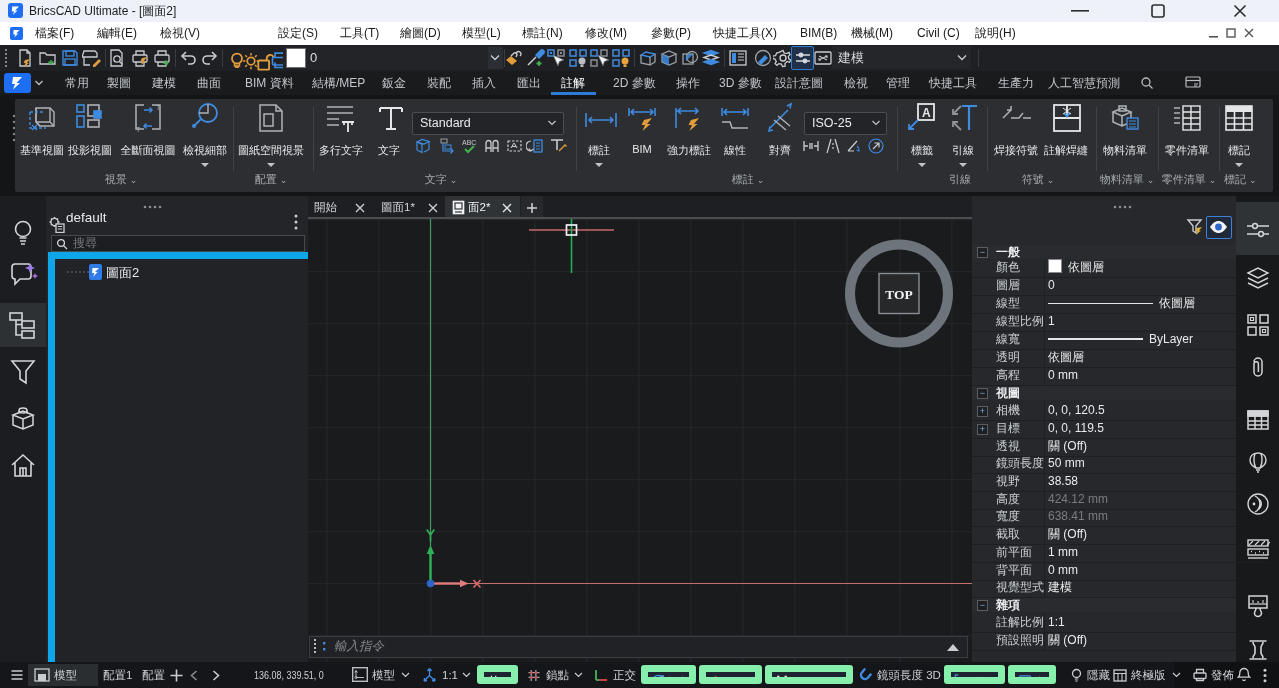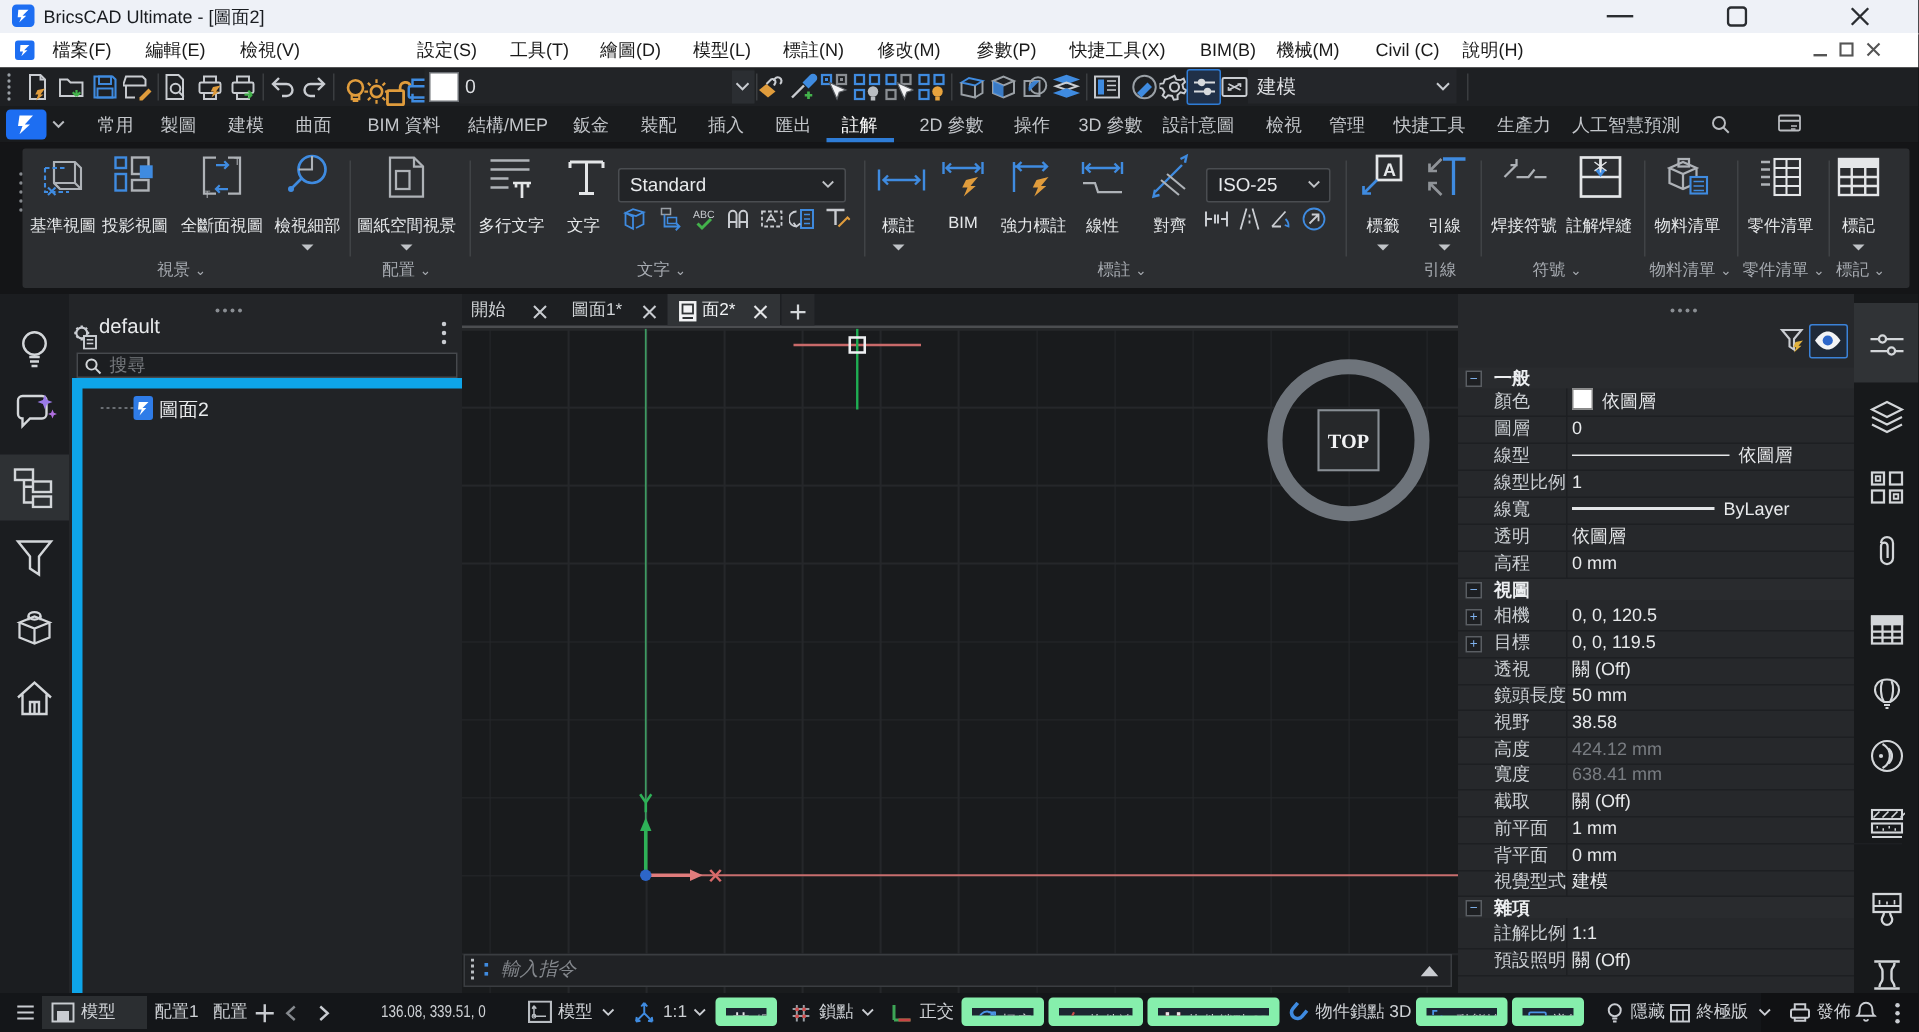--- a/index.html
+++ b/index.html
@@ -972,21 +972,21 @@
           <path d="M2 12 L7 2 M2 12 L13 10" stroke="#cc4b4b" stroke-width="1.5" fill="none"></path>
           <path d="M6 9 a4 4 0 0 1 2 2" stroke="#cc4b4b" stroke-width="1.2" fill="none"></path>
         </svg> 物件追蹤</div>
     <div class="sbbtn" style="left:765px;width:88px;"><svg width="14" height="13" viewBox="0 0 14 14" style="vertical-align:-2px;">
           <path d="M3 2 v5 a4 4 0 0 0 8 0 V2" fill="none" stroke="#cc4b4b" stroke-width="2.4"></path>
           <path d="M3 2 v3 m8 -3 v3" stroke="#e4e6e8" stroke-width="2.4"></path>
         </svg> 物件鎖點 2D</div>
     <svg class="abs" style="left:858px;top:6px;" width="15" height="14" viewBox="0 0 15 14">
         <path d="M3 2 v5 a4 4 0 0 0 8 0 V2" fill="none" stroke="#3f8be0" stroke-width="2.4" transform="rotate(40 7 7)"></path>
       </svg>
-    <div class="sbtxt" style="left:877px;">物件鎖點 3D</div>
+    <div class="sbtxt" style="left:877px;">鏡頭長度 3D</div>
     <div class="sbbtn" style="left:944px;width:61px;"><svg width="14" height="13" viewBox="0 0 14 14" style="vertical-align:-2px;">
           <path d="M1 4 V1 h3 M1 10 v3 h3 M13 10 v3 h-3" stroke="#4b94e4" stroke-width="1.3" fill="none"></path>
           <path d="M4 7 h6 m-3 -3 v6" stroke="#4b94e4" stroke-width="1.3"></path>
         </svg> 動態輸入</div>
     <div class="sbbtn" style="left:1008px;width:48px;"><svg width="14" height="13" viewBox="0 0 14 14" style="vertical-align:-2px;">
           <rect x="1" y="2" width="12" height="10" rx="1" fill="none" stroke="#4b94e4" stroke-width="1.3"></rect>
           <path d="M3.5 5 h1 m2 0 h1 m2 0 h1 M3.5 7.5 h1 m2 0 h1 m2 0 h1 M4 10 h6" stroke="#4b94e4" stroke-width="1.1"></path>
         </svg> 導航</div>
     <svg class="abs" style="left:1070px;top:6px;" width="13" height="15" viewBox="0 0 13 15">
         <circle cx="6.5" cy="5.5" r="4" fill="none" stroke="#c9ccd1" stroke-width="1.3"></circle>

